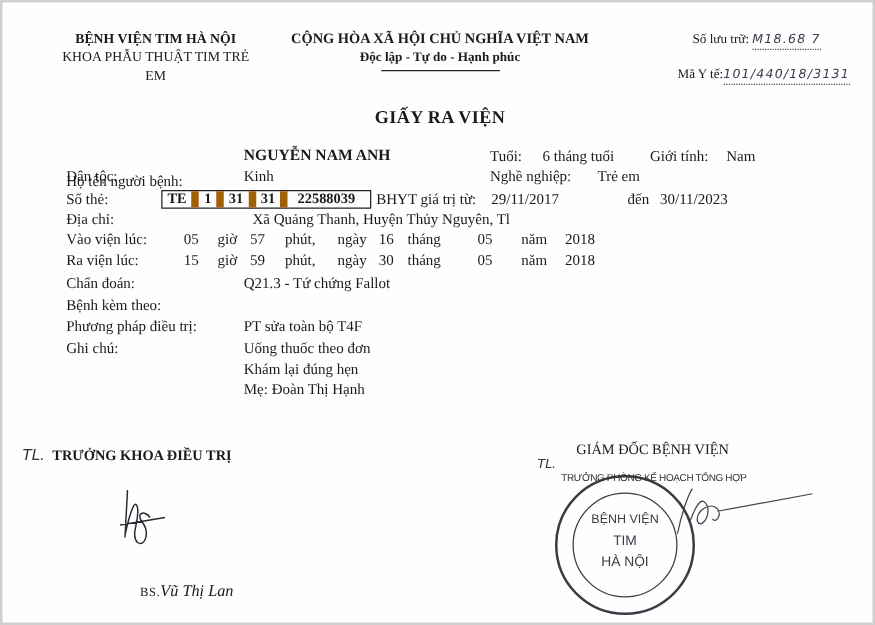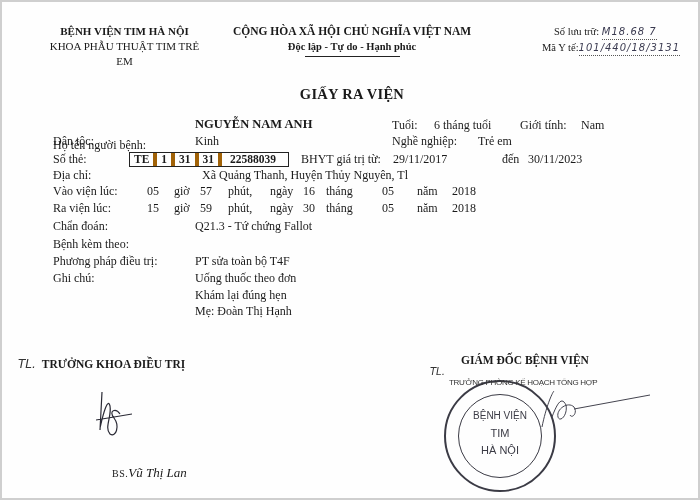--- a/index.html
+++ b/index.html
@@ -23,33 +23,33 @@
     .hw { font-family: "DejaVu Sans", sans-serif; font-style: italic; font-size: 10px; color: #3a3a50; border-bottom: 1px dotted #555; letter-spacing: 1px; }
 
     .title { position: absolute; left: 0; width: 700px; top: 84px; text-align: center; font-weight: bold; font-size: 14.5px; letter-spacing: 0.3px; }
 
     .body-text { font-size: 12px; line-height: 15.5px; }
     .lbl { position: absolute; left: 51px; }
     .val { position: absolute; left: 193px; }
     .name { font-weight: bold; font-size: 12.5px; }
 
     .card { position: absolute; left: 127px; top: 150px; display: flex; border: 1.5px solid #222; font-weight: bold; font-size: 11.5px; height: 15px; line-height: 13px; }
-    .card span { padding: 0 4px; border-right: 4px solid #a16207; }
+    .card span { padding: 0 4px; border-right: 6px solid #a16207; }
     .card span:last-child { border-right: none; padding: 0 12px 0 8px; }
 
     .time-row span { position: absolute; }
 
     .sig-left-title { position: absolute; left: 16px; top: 355px; font-weight: bold; font-size: 11.5px; }
     .tl { font-family: "DejaVu Sans", sans-serif; font-style: italic; font-weight: normal; font-size: 12px; color: #333; margin-right: 6px; }
     .doc-sig { position: absolute; left: 92px; top: 388px; width: 40px; height: 50px; }
     .doc-name { position: absolute; left: 110px; top: 463px; font-size: 13px; font-style: italic; }
     .doc-name .pre { font-size: 10px; font-style: normal; letter-spacing: 0.5px; }
 
     .sig-right-date { position: absolute; left: 459px; top: 337px; font-size: 11.5px; }
-    .sig-right-title { position: absolute; left: 459px; top: 352px; font-weight: bold; font-size: 11.5px; }
+    .sig-right-title { position: absolute; left: 459px; top: 352px; font-weight: normal; font-size: 11.5px; }
     .sig-right-sub { position: absolute; left: 447px; top: 376px; font-family: "Liberation Sans", sans-serif; font-size: 8px; color: #333; letter-spacing: -0.3px; }
     .stamp { position: absolute; left: 442px; top: 378px; width: 112px; height: 112px; border-radius: 50%; border: 2px solid #3b3b45; }
     .stamp .inner { position: absolute; left: 12px; top: 12px; width: 84px; height: 84px; border-radius: 50%; border: 1px solid #3b3b45; }
     .stamp .txt { position: absolute; left: 0; width: 108px; text-align: center; font-family: "Liberation Sans", sans-serif; color: #3b3b45; }
     .dir-name { position: absolute; left: 489px; top: 448px; font-size: 15px; }
   </style>
 </head>
 <body>
 
 <div class="frame">
@@ -63,21 +63,21 @@
     <div class="t1">CỘNG HÒA XÃ HỘI CHỦ NGHĨA VIỆT NAM</div>
     <div class="t2">Độc lập - Tự do - Hạnh phúc</div>
     <div class="rule"></div>
   </div>
 
   <div class="hdr-right">
     <div class="row" style="padding-left:32px;">
       <span>Số lưu trữ:</span>&nbsp;
       <span class="hw">M18.68 7</span>
     </div>
-    <div class="row" style="padding-left:20px;">
+    <div class="row" style="padding-left:20px;margin-top:12px;">
       <span>Mã Y tế:</span>
       <span class="hw">101/440/18/3131</span>
     </div>
   </div>
 
   <div class="title">GIẤY RA VIỆN</div>
 
   <div class="body-text">
     <span class="abs lbl" style="top:116px;margin-top:20px;">Họ tên người bệnh:</span>
     <span class="abs val name" style="top:115px;">NGUYỄN NAM ANH</span>

